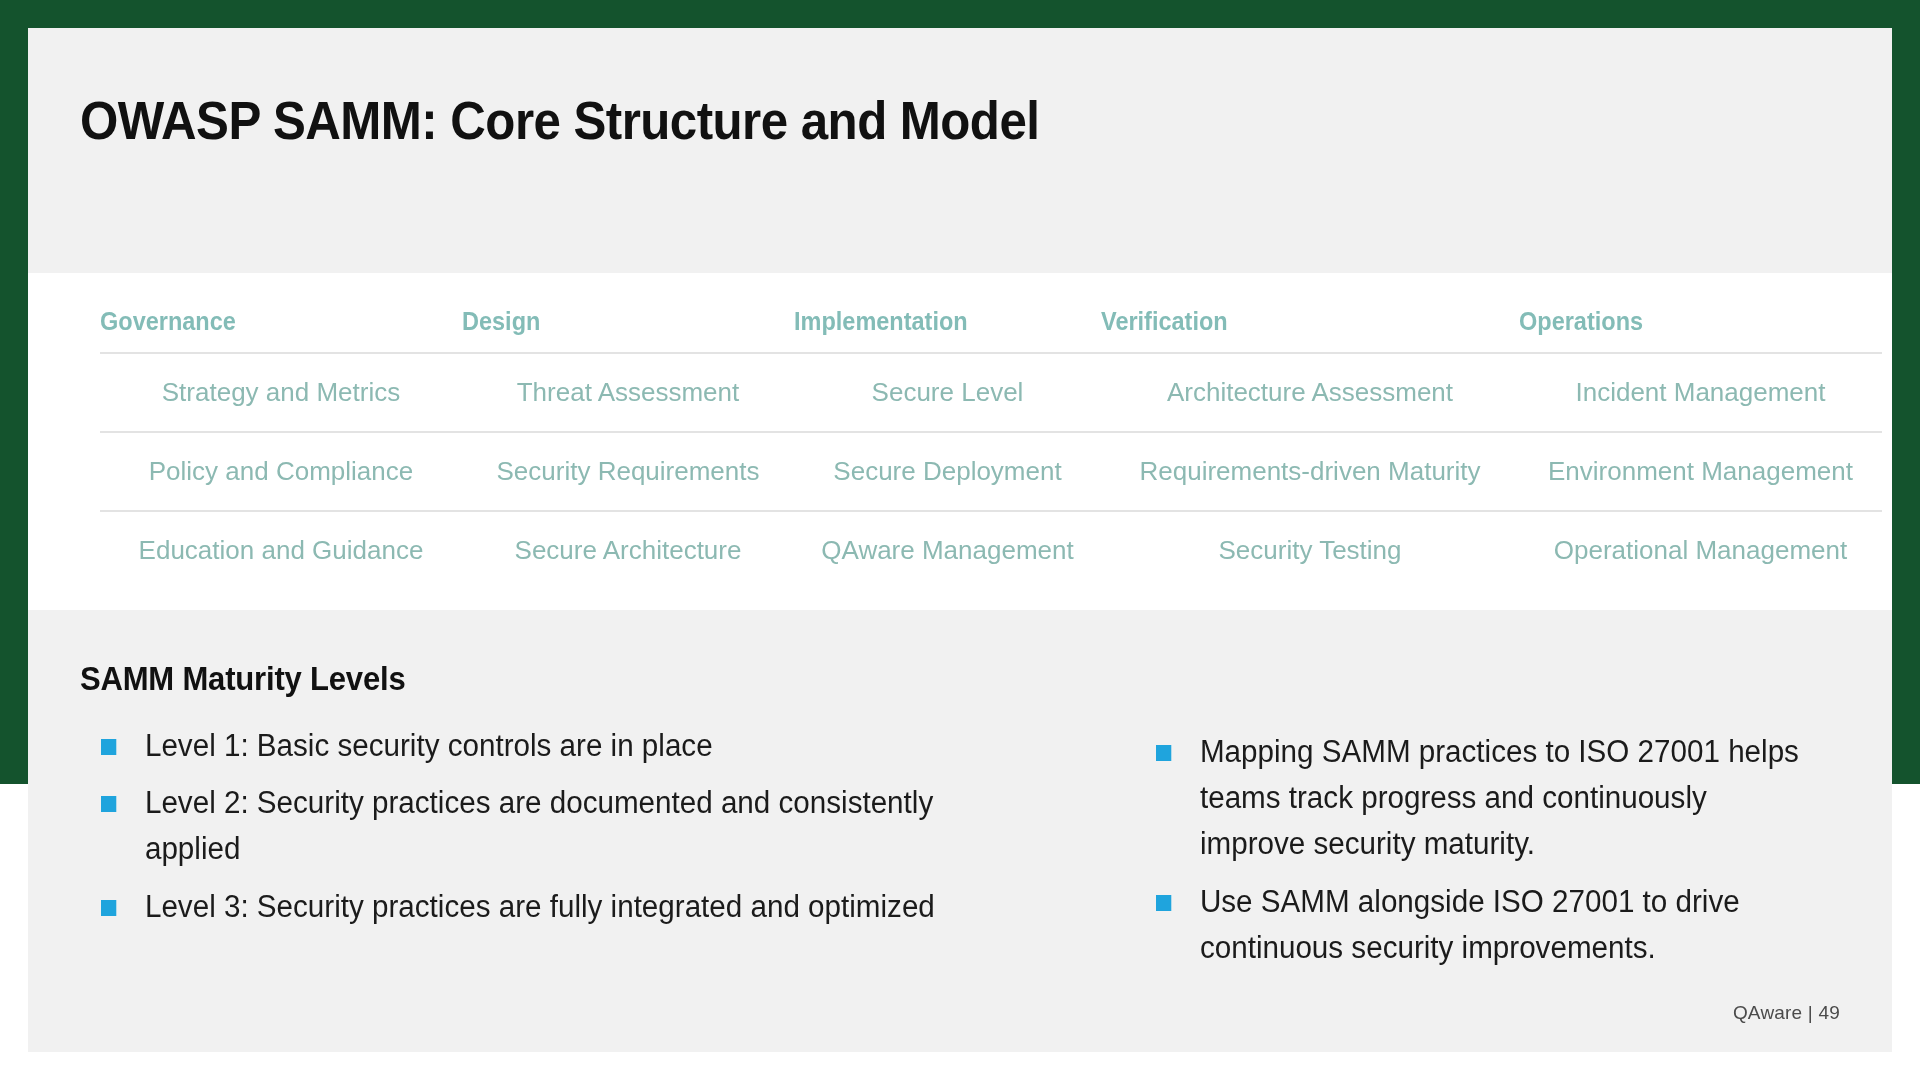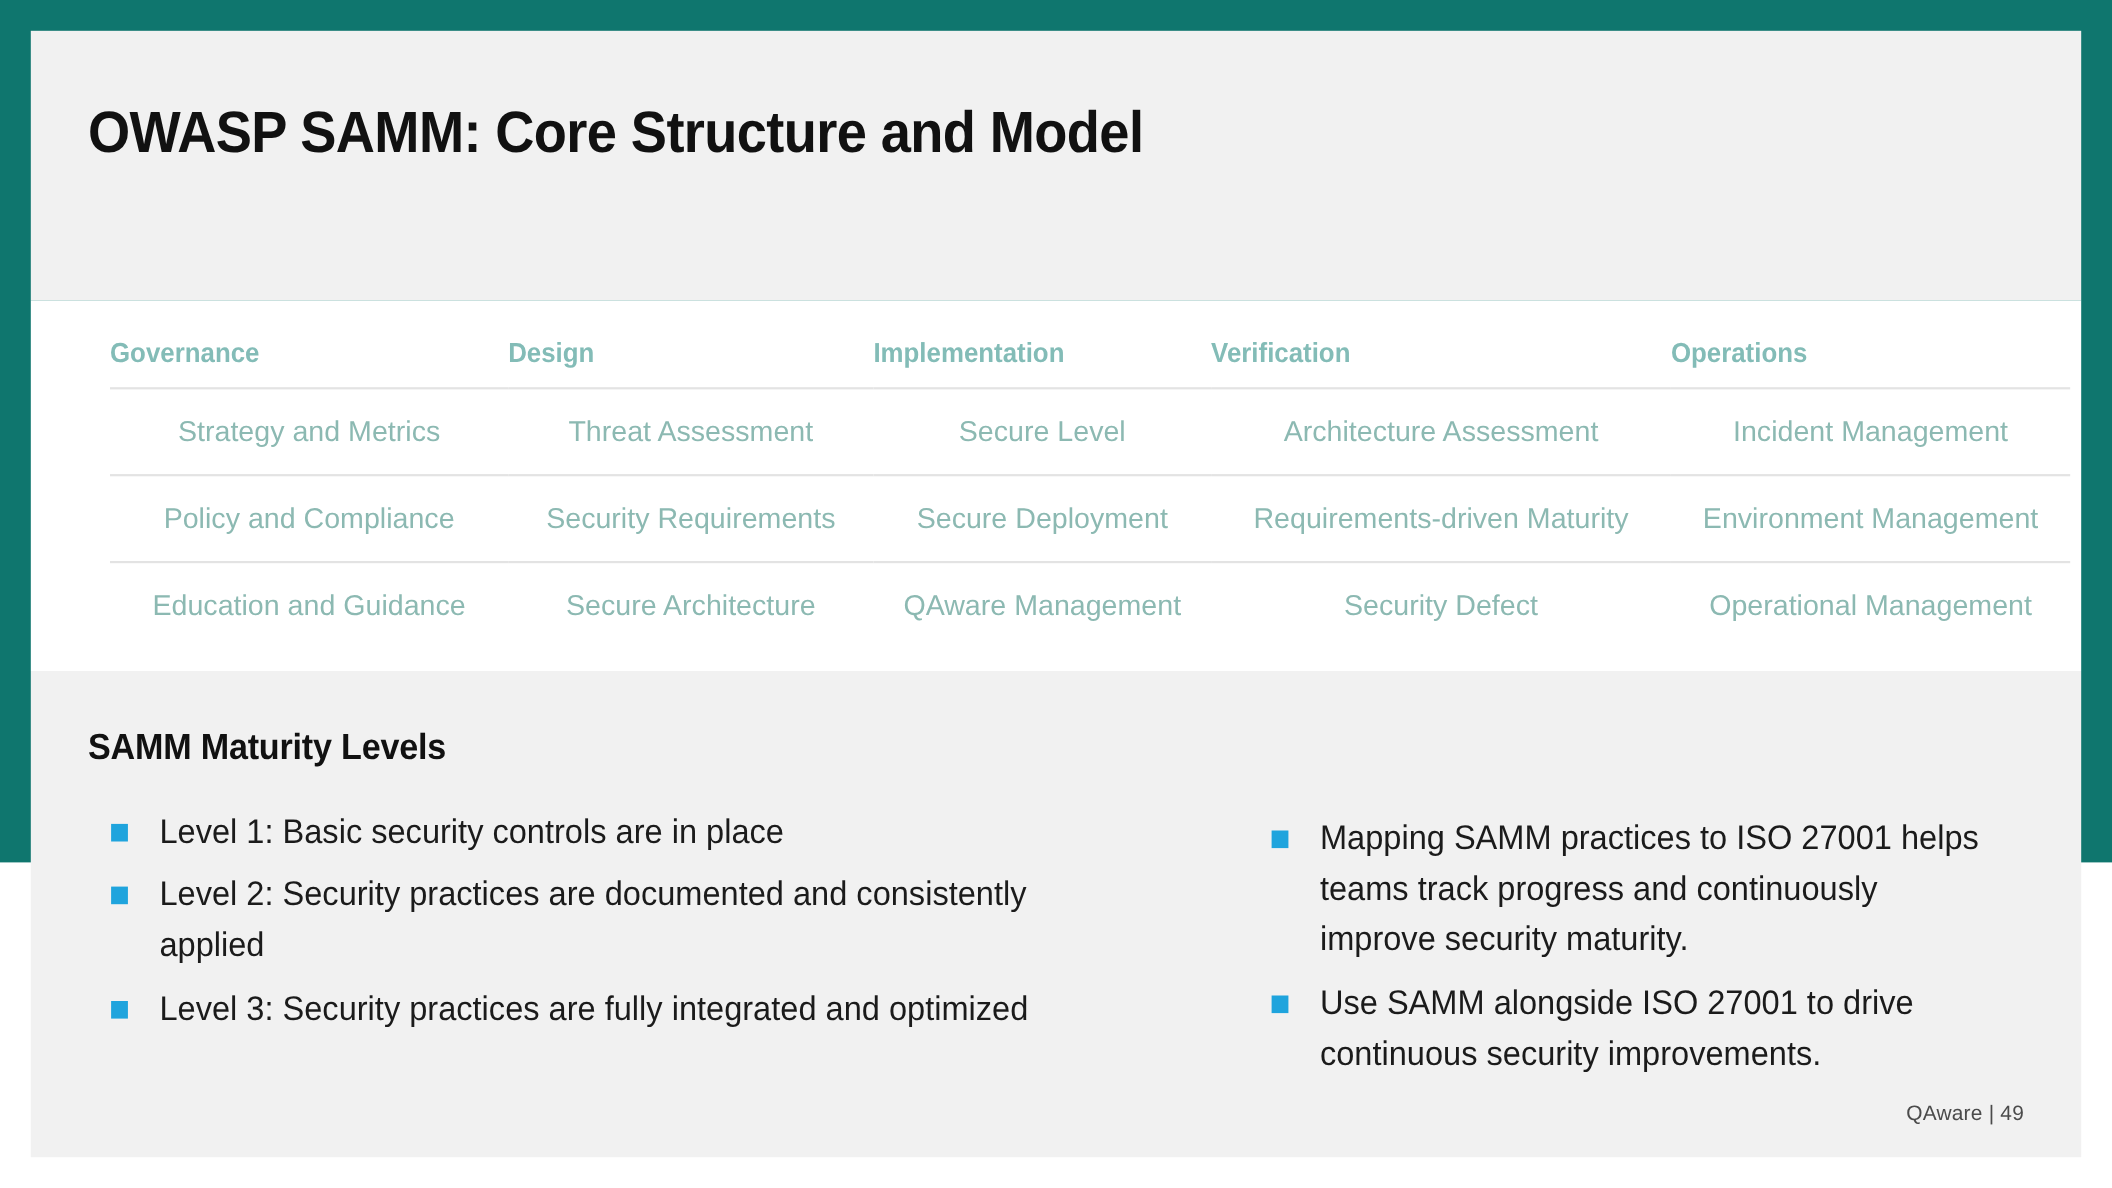--- a/index.html
+++ b/index.html
@@ -3,21 +3,21 @@
 <meta charset="utf-8">
 <title>OWASP SAMM: Core Structure and Model</title>
 <style>
   * { margin:0; padding:0; box-sizing:border-box; }
   html, body {
     width:1920px; height:1080px;
     background:#ffffff;
     font-family:"Liberation Sans", sans-serif;
     overflow:hidden;
   }
-  .slide { position:relative; width:1920px; height:784px; background:#0f766e; }
+  .slide { position:relative; width:1920px; height:784px; background:#14532d; }
 
   
   .header-panel{
     position:absolute; left:28px; top:28px;
     width:1864px; height:245px;
     background:#f1f1f1;
   }
   .slide-title{
     position:absolute; left:52px; top:62px;
     font-size:53px; font-weight:bold;
@@ -96,21 +96,20 @@
     font-family:"Liberation Sans", sans-serif;
     transform:scaleX(0.94);
     transform-origin:left center;
     letter-spacing:-0.2px;
   }
   .cols{
     position:absolute; left:52px; top:113px;
     width:1770px;
     display:flex;
     gap:55px;
-    margin-top:10px;
   }
   .col-left{ width:1010px; }
   .col-right{ width:722px; padding-top:6px; }
 
   ul.bullets{ list-style:none; }
   ul.bullets li{
     position:relative;
     padding-left:68px;
     margin-bottom:11px;
     font-size:31px;
@@ -179,21 +178,21 @@
           <td>Policy and Compliance</td>
           <td>Security Requirements</td>
           <td>Secure Deployment</td>
           <td>Requirements-driven Maturity</td>
           <td>Environment Management</td>
         </tr>
         <tr>
           <td>Education and Guidance</td>
           <td>Secure Architecture</td>
           <td>QAware Management</td>
-          <td>Security Defect</td>
+          <td>Security Testing</td>
           <td>Operational Management</td>
         </tr>
       </tbody>
     </table>
   </div>
 
   <div class="bottom-panel">
     <div class="section-heading">SAMM Maturity Levels</div>
 
     <div class="cols">

